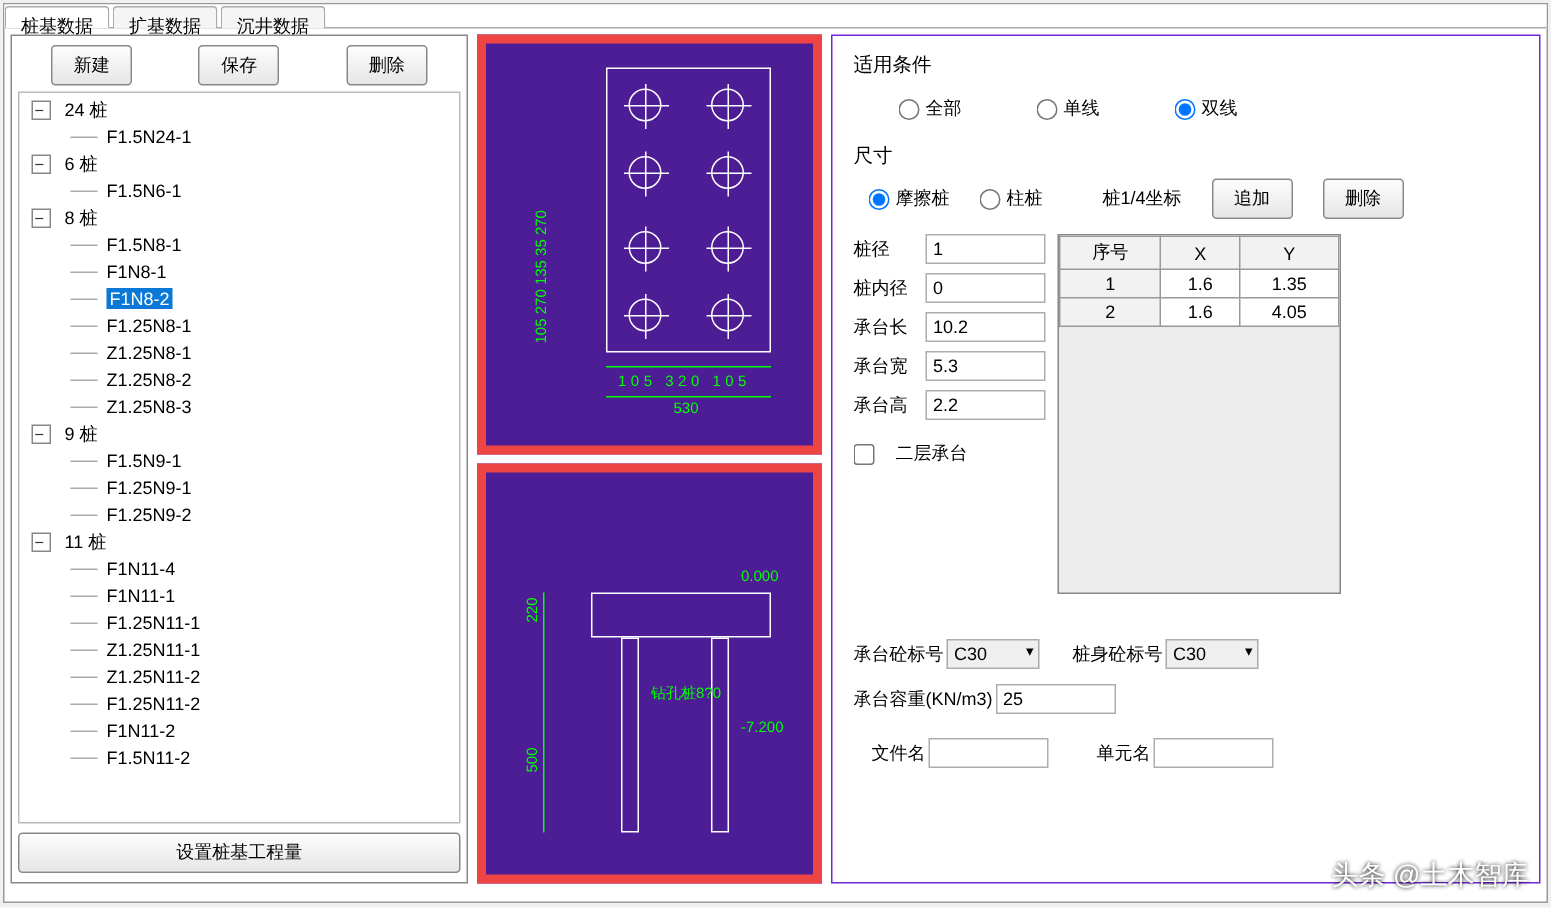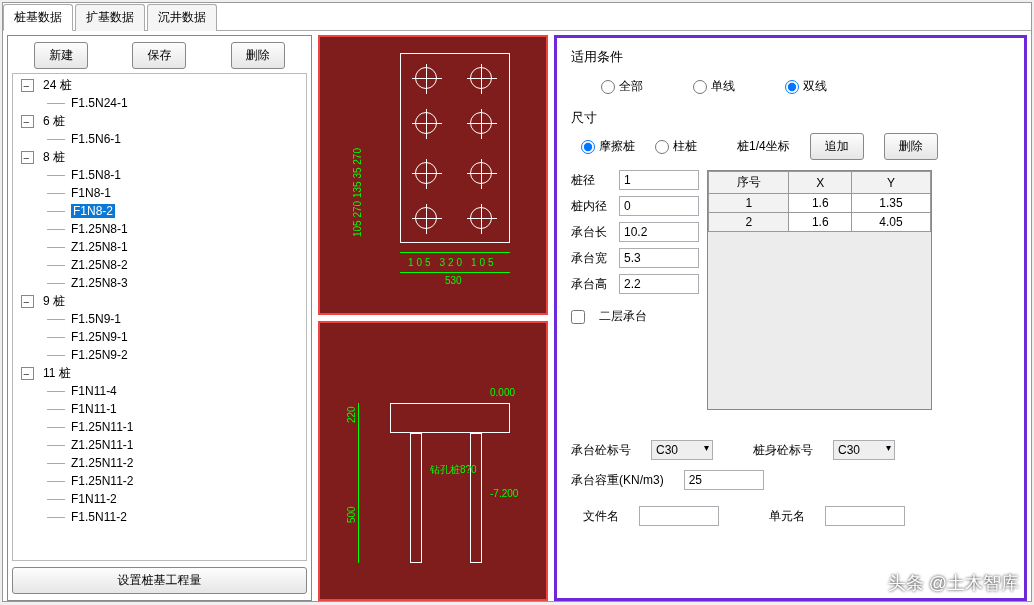--- a/index.html
+++ b/index.html
@@ -1,52 +1,52 @@
 <!DOCTYPE html>
 <html><head>
 <meta charset="utf-8">
 <style>
 * { box-sizing: border-box; margin: 0; padding: 0; font-family: "Microsoft YaHei", SimSun, sans-serif; font-size: 12px; }
 body { background: #f0f0f0; width: 1034px; height: 605px; overflow: hidden; }
 .outer { background: #fff; border: 1px solid #999; width: 1030px; height: 600px; margin: 2px; position: relative; }
-.tabs { display: flex; background: #fff; border-bottom: 1px solid #aaa; height: 28px; }
+.tabs { display: flex; background: #fff; border-bottom: 1px solid #aaa; height: 16px; }
 .tab { padding: 4px 10px; border: 1px solid #aaa; border-bottom: none; margin-right: 2px; background: #f5f5f5; cursor: pointer; border-top-left-radius: 3px; border-top-right-radius: 3px; position: relative; top: 1px; }
 .tab.active { background: #fff; border-bottom: 1px solid #fff; font-weight: normal; }
 .body { display: flex; padding: 4px; height: calc(100% - 24px); gap: 6px; }
 .left { width: 305px; border: 1px solid #888; background: #fff; display: flex; flex-direction: column; padding: 6px 4px; }
 .btn-row { display: flex; justify-content: space-around; margin-bottom: 4px; }
 .btn { background: linear-gradient(#fdfdfd,#e6e6e6); border: 1px solid #888; border-radius: 3px; padding: 4px 14px; cursor: pointer; }
 .btn-wide { background: linear-gradient(#fdfdfd,#e6e6e6); border: 1px solid #888; border-radius: 3px; padding: 4px 0; cursor: pointer; width: 100%; margin-top: 6px; text-align: center; }
 .tree { flex: 1; overflow-y: scroll; border: 1px solid #bbb; background: #fff; padding: 2px 0; }
 .tnode { white-space: nowrap; line-height: 18px; position: relative; }
 .tg { padding-left: 30px; }
 .tg::before { content: ""; position: absolute; left: 8px; width: 11px; height: 11px; border: 1px solid #888; top: 3px; background: #fff; }
 .tg.minus::before { background: #fff; }
 .tg::after { content: "−"; position: absolute; left: 10px; top: 1px; font-size: 11px; color: #333; }
 .tl { padding-left: 58px; position: relative; }
 .tl::before { content: ""; position: absolute; left: 34px; top: 9px; width: 18px; height: 1px; background: #aaa; }
 .tl.sel span { background: #0a78d7; color: #ffffff; padding: 0 2px; }
 .mid { width: 230px; display: flex; flex-direction: column; gap: 6px; }
-.diag { flex: 1; border: 2px solid #ef4444; background: #7f1d1d; position: relative; color: #0f0; font-size: 11px; }
-.right { flex: 1; border: 3px solid #6d28d9; background: #fff; padding: 10px 14px; overflow: hidden; }
+.diag { flex: 1; border: 6px solid #ef4444; background: #4c1d95; position: relative; color: #0f0; font-size: 11px; }
+.right { flex: 1; border: 1px solid #6d28d9; background: #fff; padding: 10px 14px; overflow: hidden; }
 .sect-title { font-size: 13px; margin-bottom: 6px; }
 .radio-row { display: flex; gap: 50px; padding: 6px 30px 14px; }
 .radio-row label, .dim-row label { display: flex; align-items: center; gap: 4px; cursor: pointer; }
 input[type=radio] { width: 14px; height: 14px; }
 .dim-row { display: flex; align-items: center; gap: 20px; margin-bottom: 10px; padding-left: 10px; }
 .dim-grid { display: flex; gap: 8px; }
 .dim-left { display: flex; flex-direction: column; gap: 6px; }
 .drow { display: flex; align-items: center; gap: 8px; }
 .drow > span:first-child { width: 40px; text-align: left; }
 .drow input[type=text] { width: 80px; height: 20px; border: 1px solid #abadb3; padding: 0 4px; }
-.coord-tbl { border: 1px solid #888; background: #ececec; width: 225px; height: 240px; }
+.coord-tbl { border: 1px solid #888; background: #ececec; width: 189px; height: 240px; }
 .coord-tbl table { border-collapse: collapse; width: 100%; background: #fff; }
 .coord-tbl th, .coord-tbl td { border: 1px solid #999; padding: 2px 4px; text-align: center; font-weight: normal; }
 .coord-tbl th { background: #f2f2f2; }
-.bot-row { display: flex; align-items: center; gap: 20px; margin-top: 10px; }
+.bot-row { display: flex; align-items: center; gap: 2px; margin-top: 10px; }
 .bot-row select, .bot-row input[type=text] { height: 20px; border: 1px solid #abadb3; }
 .bot-row select { width: 62px; }
 .bot-row input[type=text] { width: 80px; padding: 0 4px; }
 .sel-combo { position: relative; display: inline-block; }
 .sel-combo select { appearance: none; padding: 0 18px 0 4px; }
 .sel-combo::after { content: "▾"; position: absolute; right: 4px; top: 2px; pointer-events: none; font-size: 10px; }
 
 .plan-box { position: absolute; border: 1px solid #fff; left: 80px; top: 16px; width: 110px; height: 190px; }
 .circ { position: absolute; width: 22px; height: 22px; border: 1px solid #fff; border-radius: 50%; }
 .circ::before { content:""; position:absolute; left:50%; top:-4px; height: 30px; width:1px; background:#fff; }

